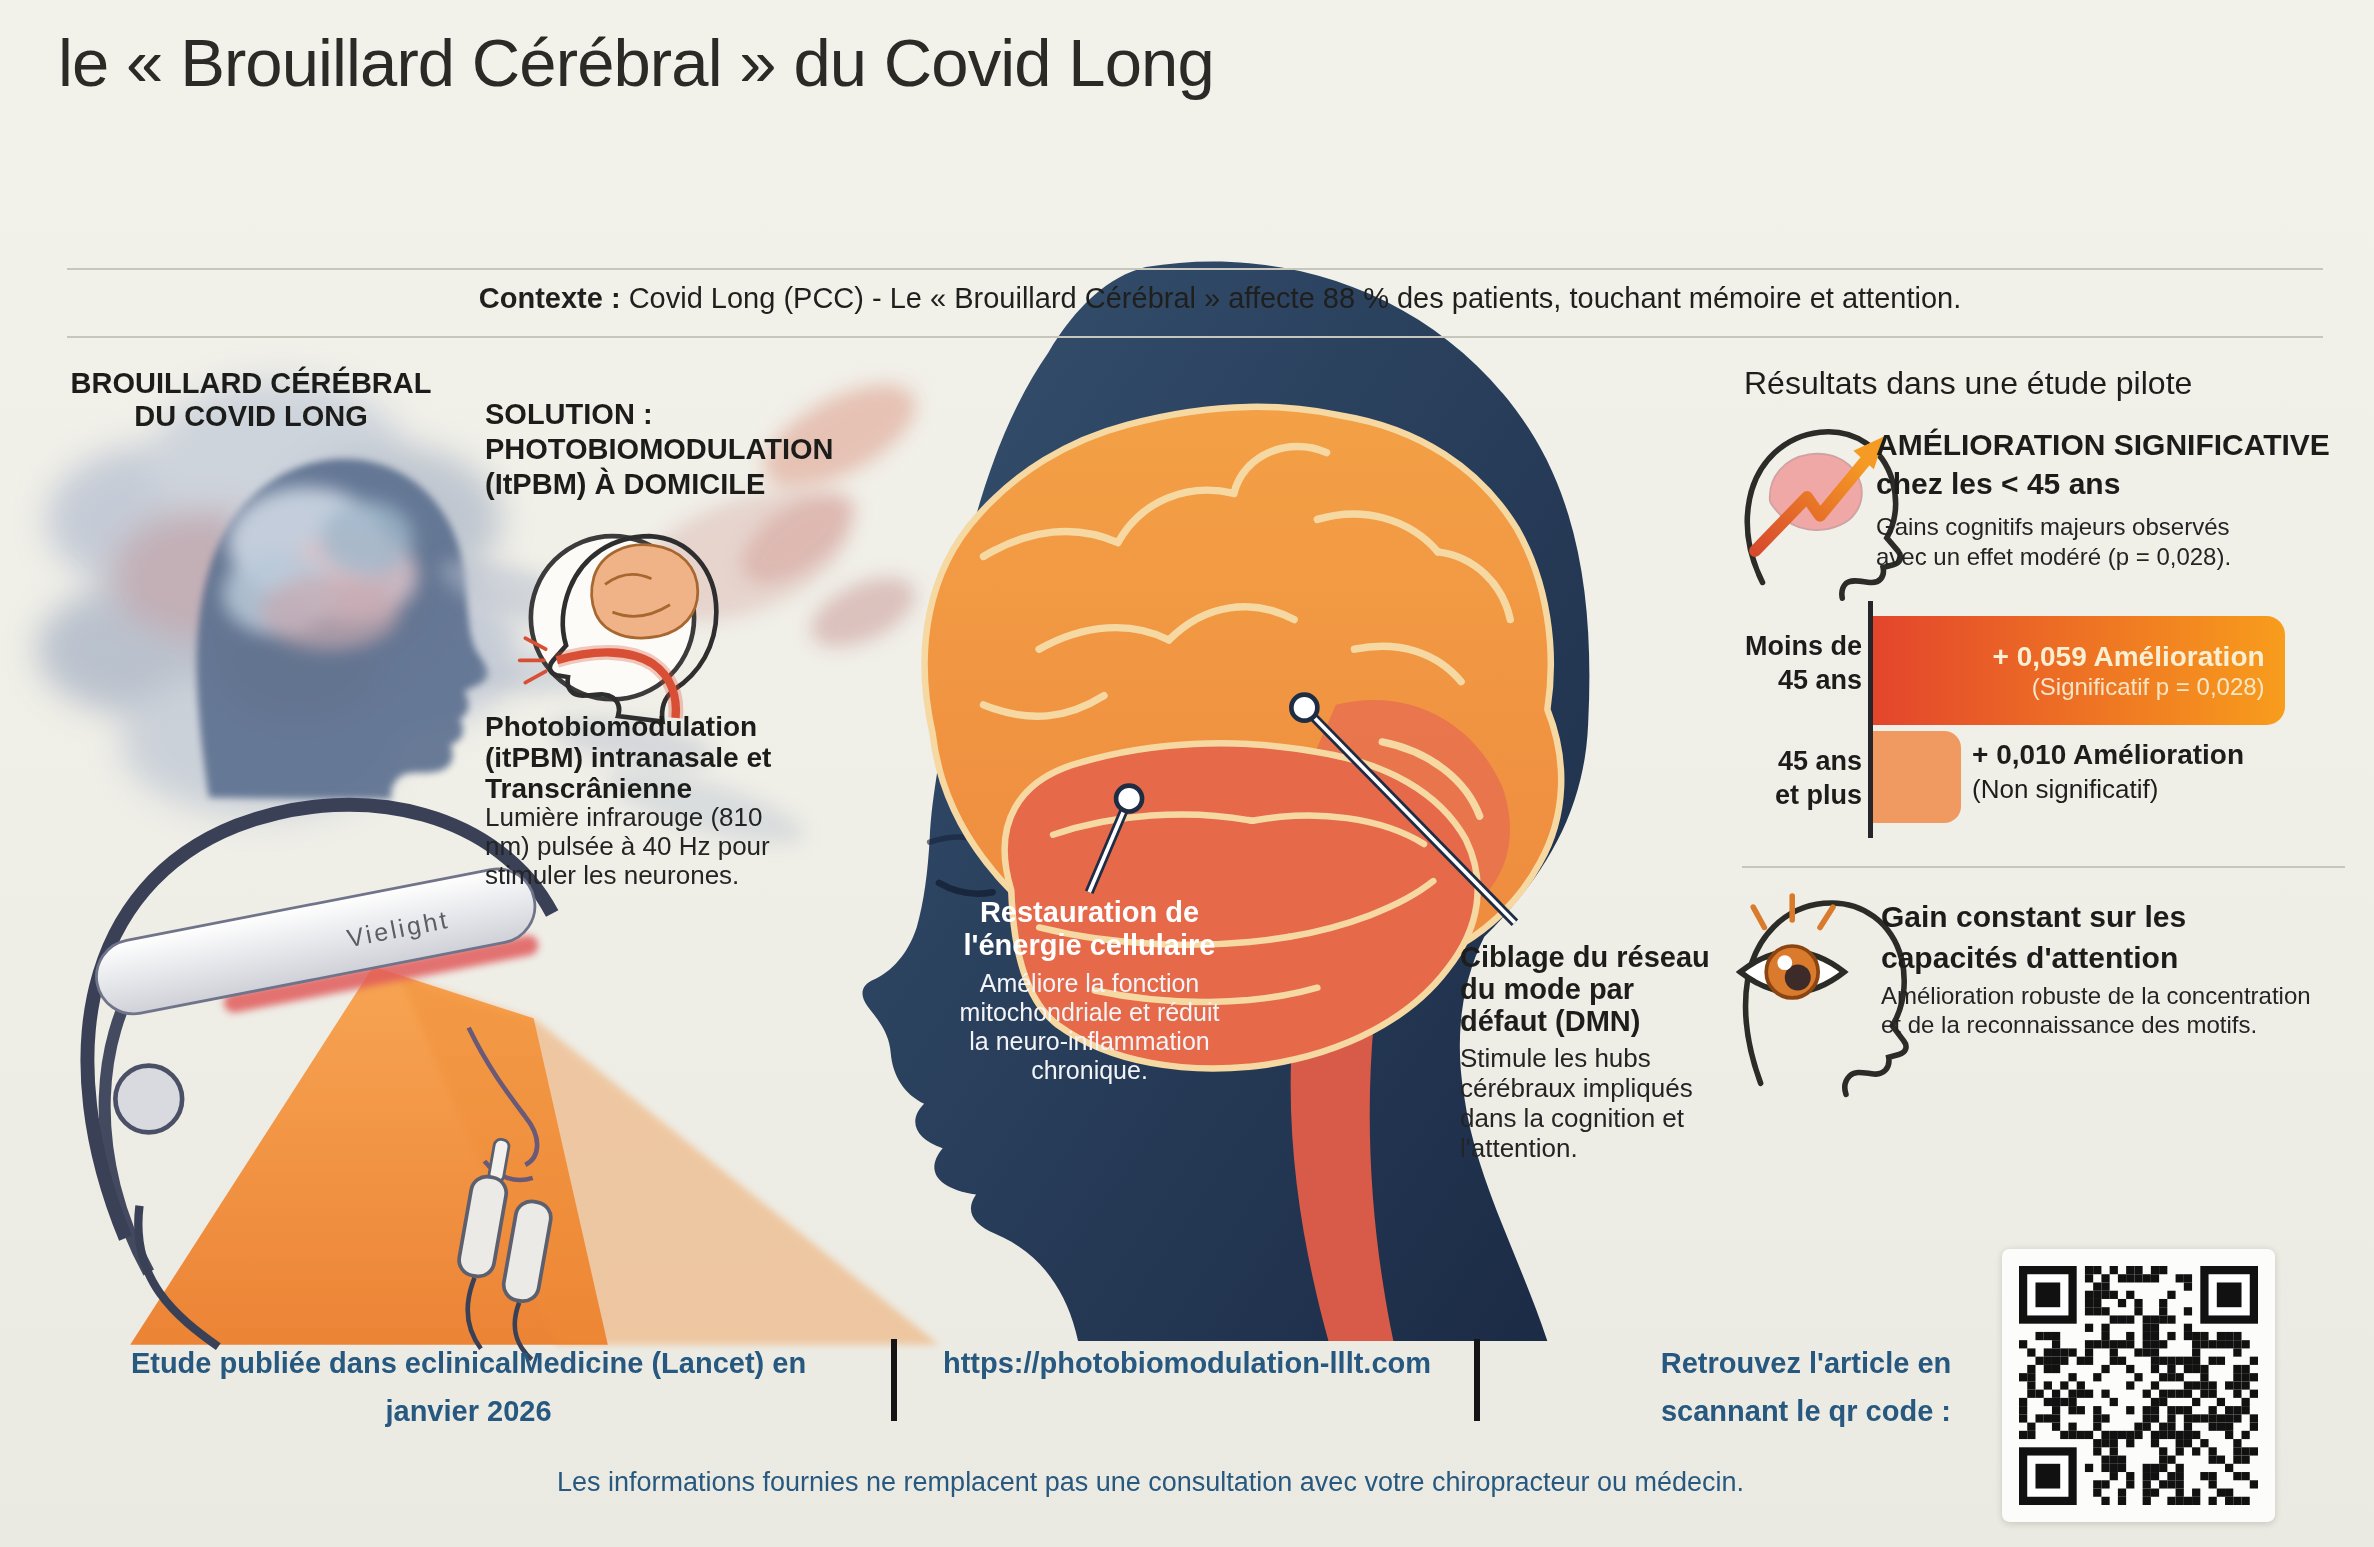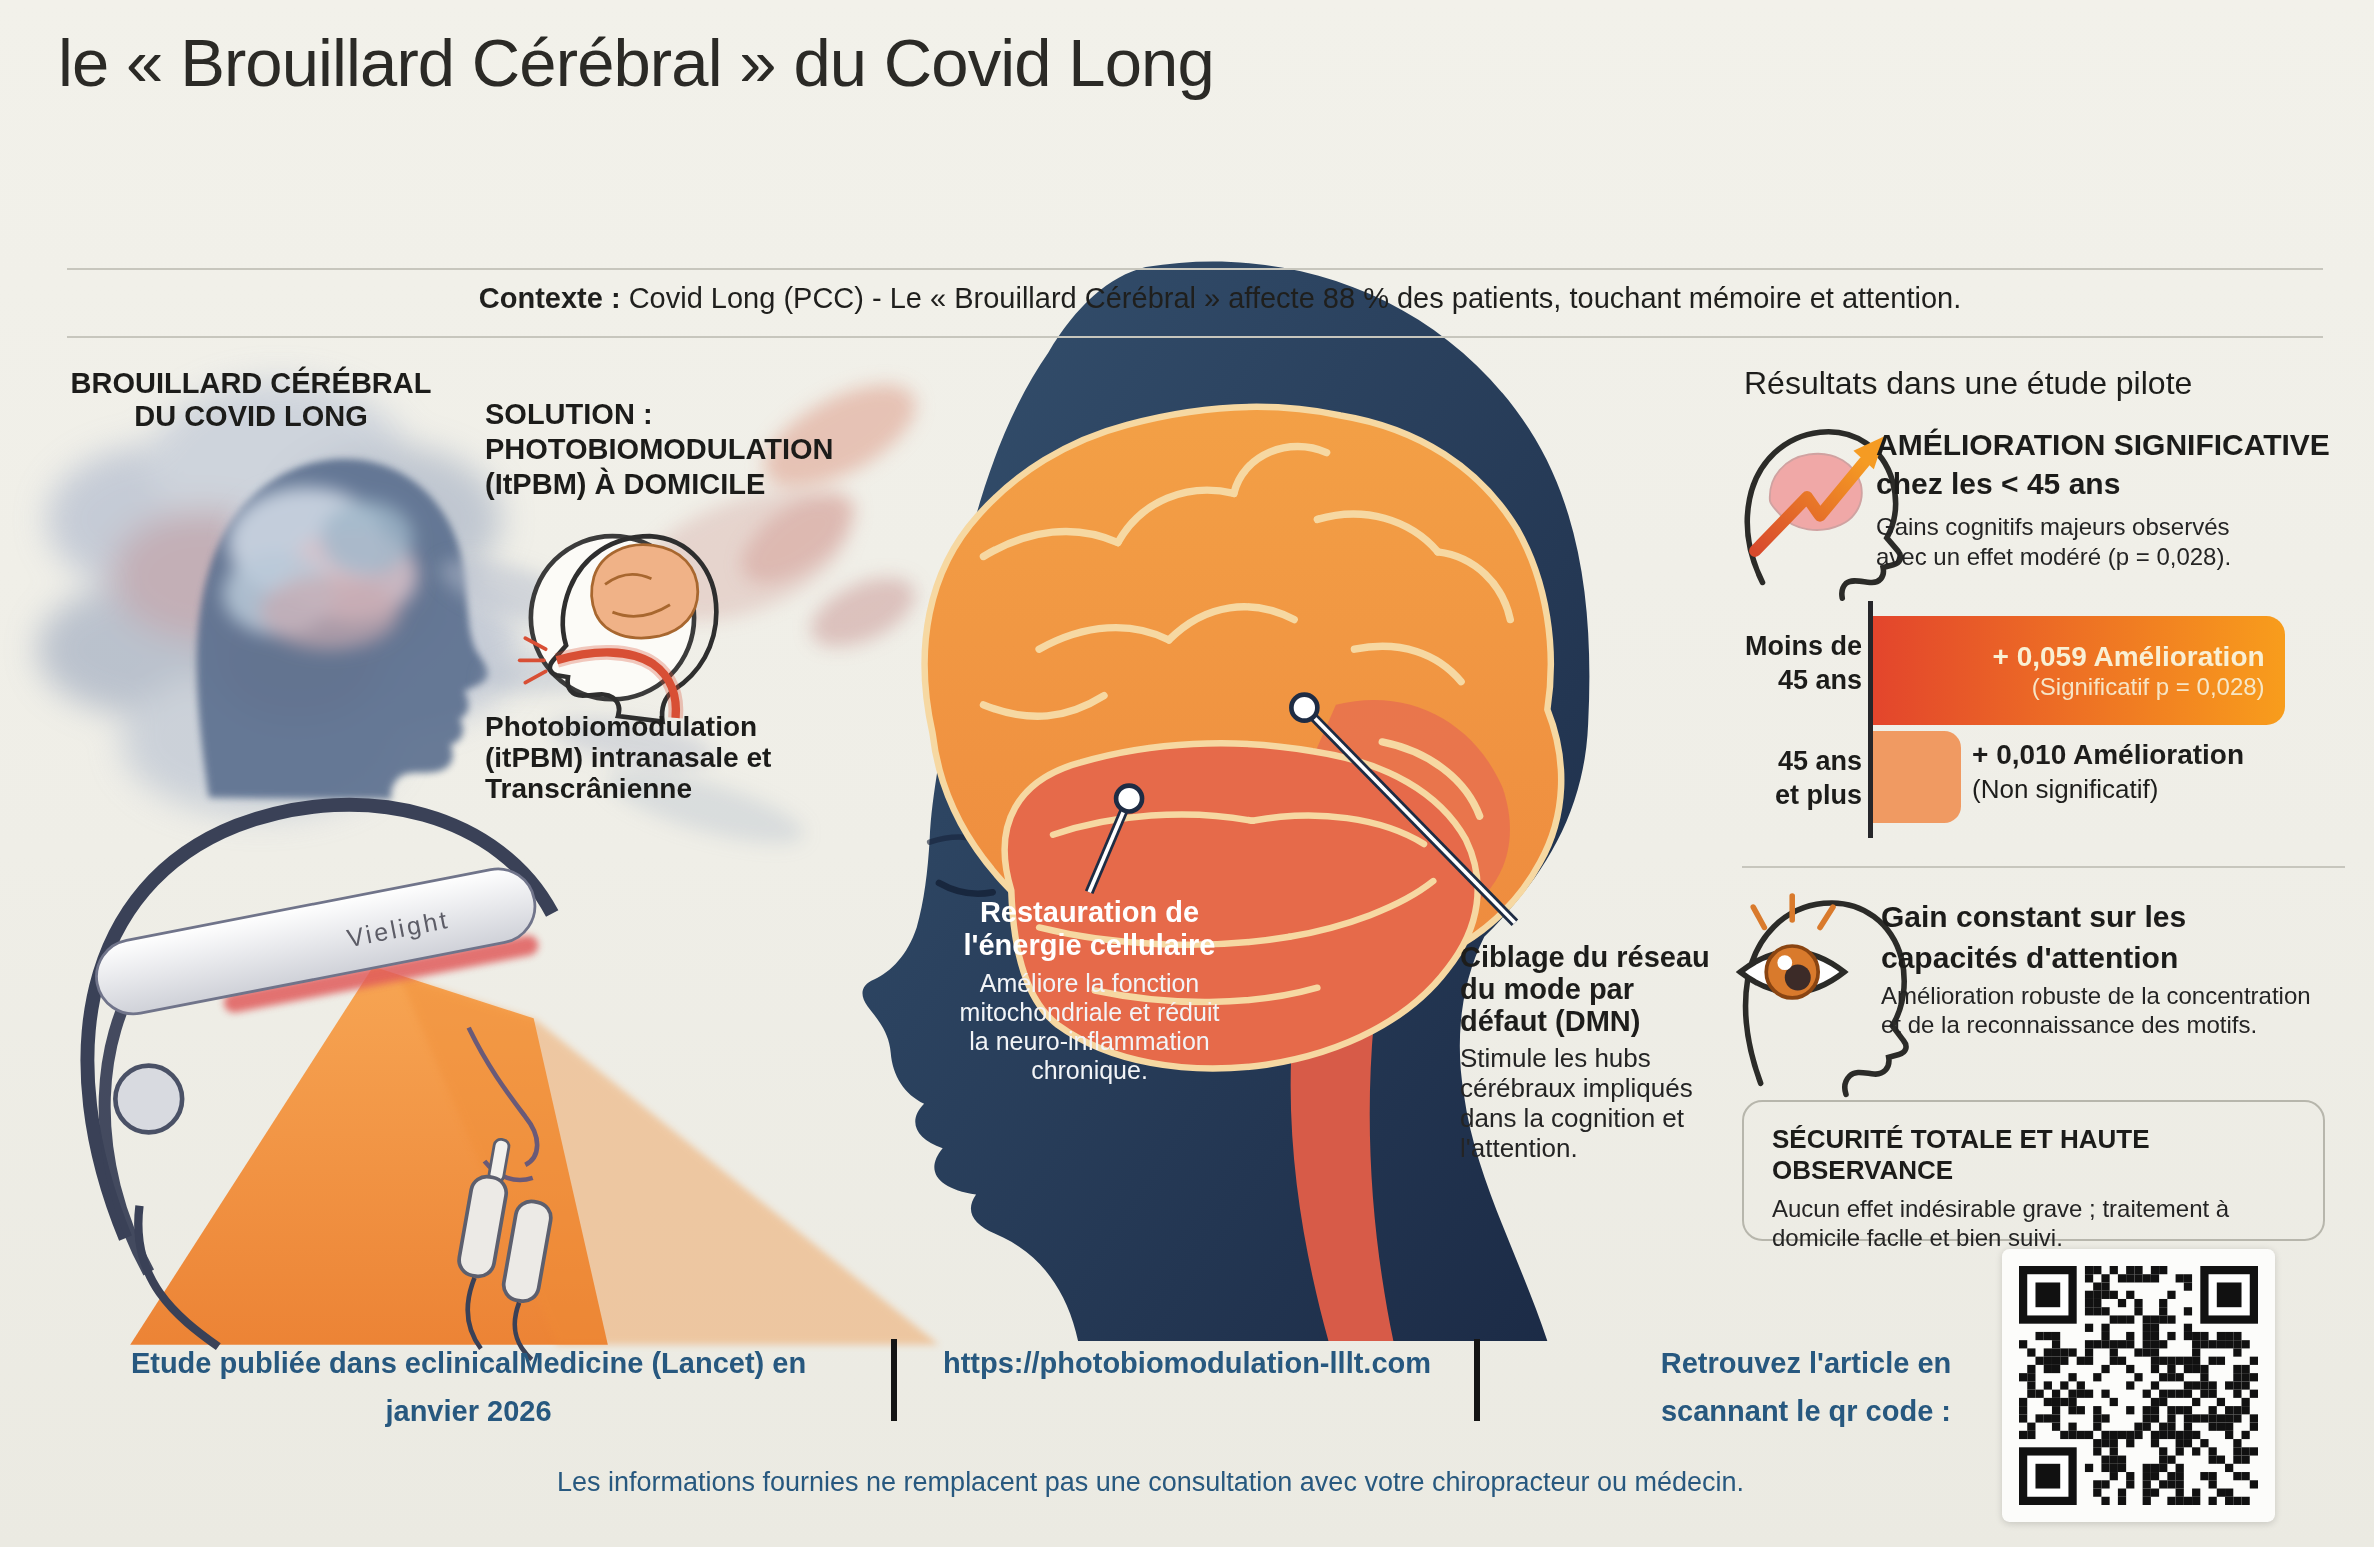--- a/index.html
+++ b/index.html
@@ -249,20 +249,25 @@
   <div class="abs sol-head">
     <div>SOLUTION :</div>
     <div>PHOTOBIOMODULATION</div>
     <div>(ItPBM) À DOMICILE</div>
   </div>
   <div class="abs sub-head">
     <div>Photobiomodulation</div>
     <div>(itPBM) intranasale et</div>
     <div>Transcrânienne</div>
   </div>
+  <div class="abs sub-body">
+    <div>Lumière infrarouge (810</div>
+    <div>nm) pulsée à 40 Hz pour</div>
+    <div>stimuler les neurones.</div>
+  </div>
 
   <div class="abs energy">
     <div class="h">
         <div>Restauration de</div>
         <div>l'énergie cellulaire</div>
       </div>
     <div class="b">
         <div>Améliore la fonction</div>
         <div>mitochondriale et réduit</div>
         <div>la neuro-inflammation</div>
@@ -318,27 +323,20 @@
 
   <div class="abs gain-title">
     <div>Gain constant sur les</div>
     <div>capacités d'attention</div>
   </div>
   <div class="abs gain-body">
     <div>Amélioration robuste de la concentration</div>
     <div>et de la reconnaissance des motifs.</div>
   </div>
 
-  <div class="abs safety">
-    <div class="t">SÉCURITÉ TOTALE ET HAUTE OBSERVANCE</div>
-    <div class="b">
-        <div>Aucun effet indésirable grave ; traitement à</div>
-        <div>domicile faclle et bien suivi.</div>
-      </div>
-  </div>
 
   <div class="abs qr-card">
     <svg width="239" height="239" viewBox="0 0 261 261">
         <rect x="72" y="0" width="9" height="9" fill="#111"></rect>
         <rect x="81" y="0" width="9" height="9" fill="#111"></rect>
         <rect x="99" y="0" width="9" height="9" fill="#111"></rect>
         <rect x="117" y="0" width="9" height="9" fill="#111"></rect>
         <rect x="126" y="0" width="9" height="9" fill="#111"></rect>
         <rect x="144" y="0" width="9" height="9" fill="#111"></rect>
         <rect x="153" y="0" width="9" height="9" fill="#111"></rect>

